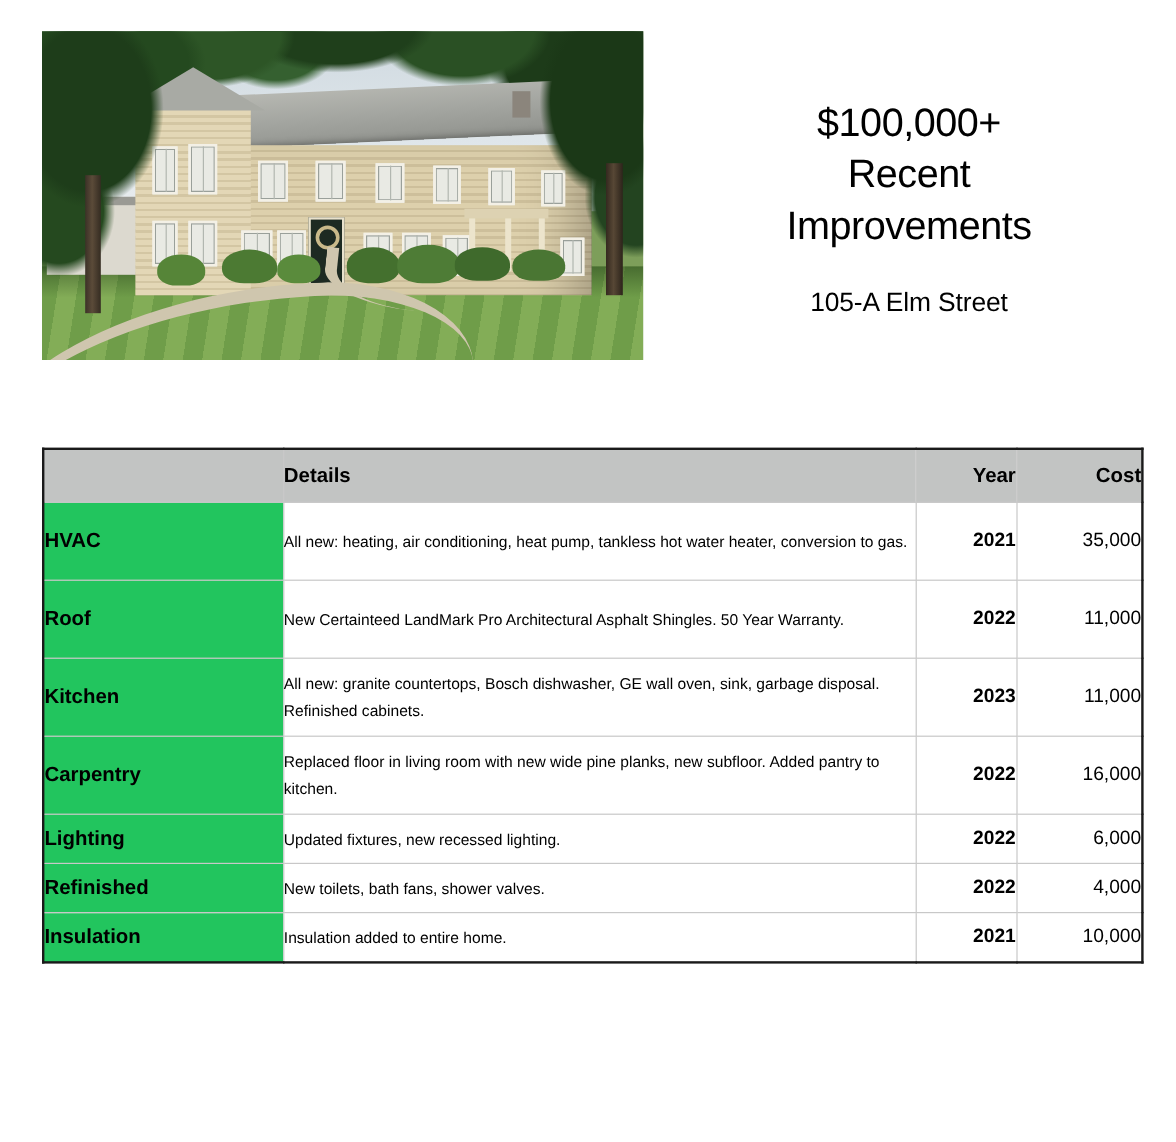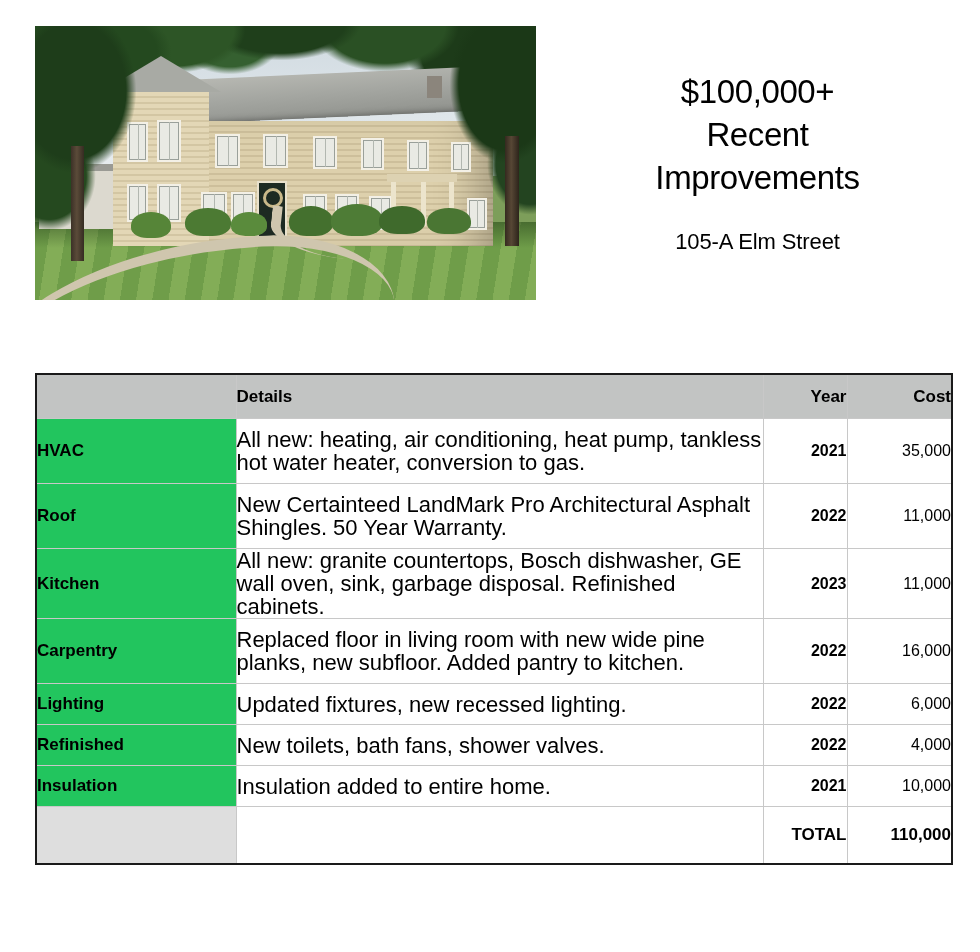--- a/index.html
+++ b/index.html
@@ -174,21 +174,21 @@
     left: 235px; top: 186px; width: 120px; height: 46px;
     border-left: 10px solid #cfc6ae;
     border-radius: 0 0 0 60%;
     transform: rotate(6deg);
   }
 
   
   #heading-block {
     position: absolute;
     left: 560px;
-    top: 70px;
+    top: 80px;
     width: 395px;
     text-align: center;
   }
   #headline {
     font-size: 33px;
     line-height: 43px;
     font-weight: 400;
     letter-spacing: -0.4px;
     white-space: pre-line;
   }
@@ -235,21 +235,21 @@
   th.h-year   { text-align: right; padding-right: 11px; }
   th.h-cost   { text-align: right; padding-right: 12px; }
 
   td.cell-cat {
     background: #22c55e;
     font-size: 17px;
     font-weight: bold;
     padding: 6px 10px 6px 11px;
   }
   td.cell-det {
-    font-size: 22px;
+    font-size: 13px;
     line-height: 23px;
     padding: 7px 10px 7px 10px;
   }
   td.cell-year {
     font-size: 16px;
     text-align: right;
     padding-right: 11px;
     font-weight: bold;
   }
   td.cell-cost {
@@ -401,21 +401,15 @@
       <td class="cell-cost">4,000</td>
     </tr>
 
     <tr class="row-short">
       <td class="cell-cat">Insulation</td>
       <td class="cell-det">Insulation added to entire home.</td>
       <td class="cell-year">2021</td>
       <td class="cell-cost">10,000</td>
     </tr>
 
-    <tr class="total-row">
-      <td class="cell-cat"></td>
-      <td class="cell-det"></td>
-      <td class="cell-year">TOTAL</td>
-      <td class="cell-cost">110,000</td>
-    </tr>
 
   </tbody>
 </table>
 
 </body></html>

